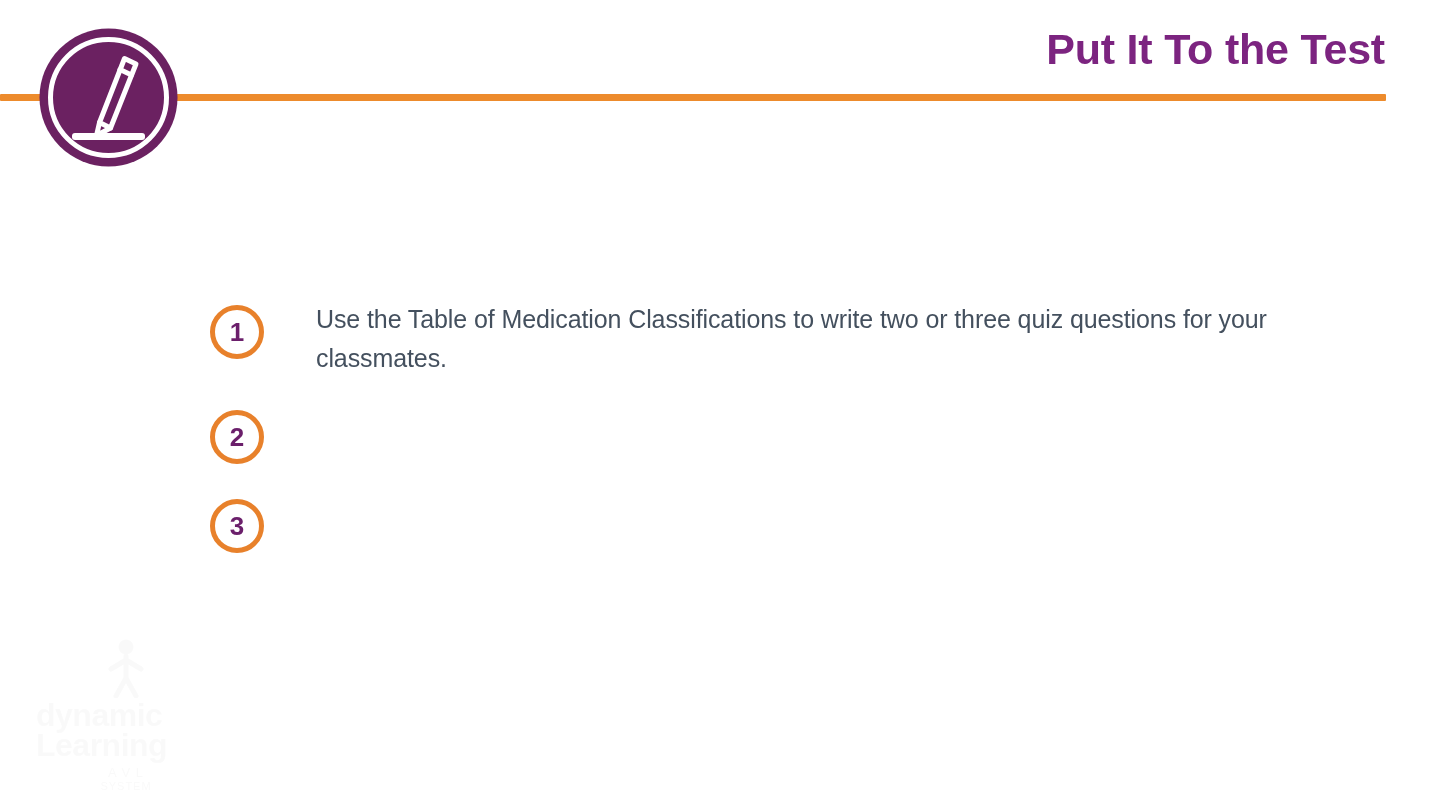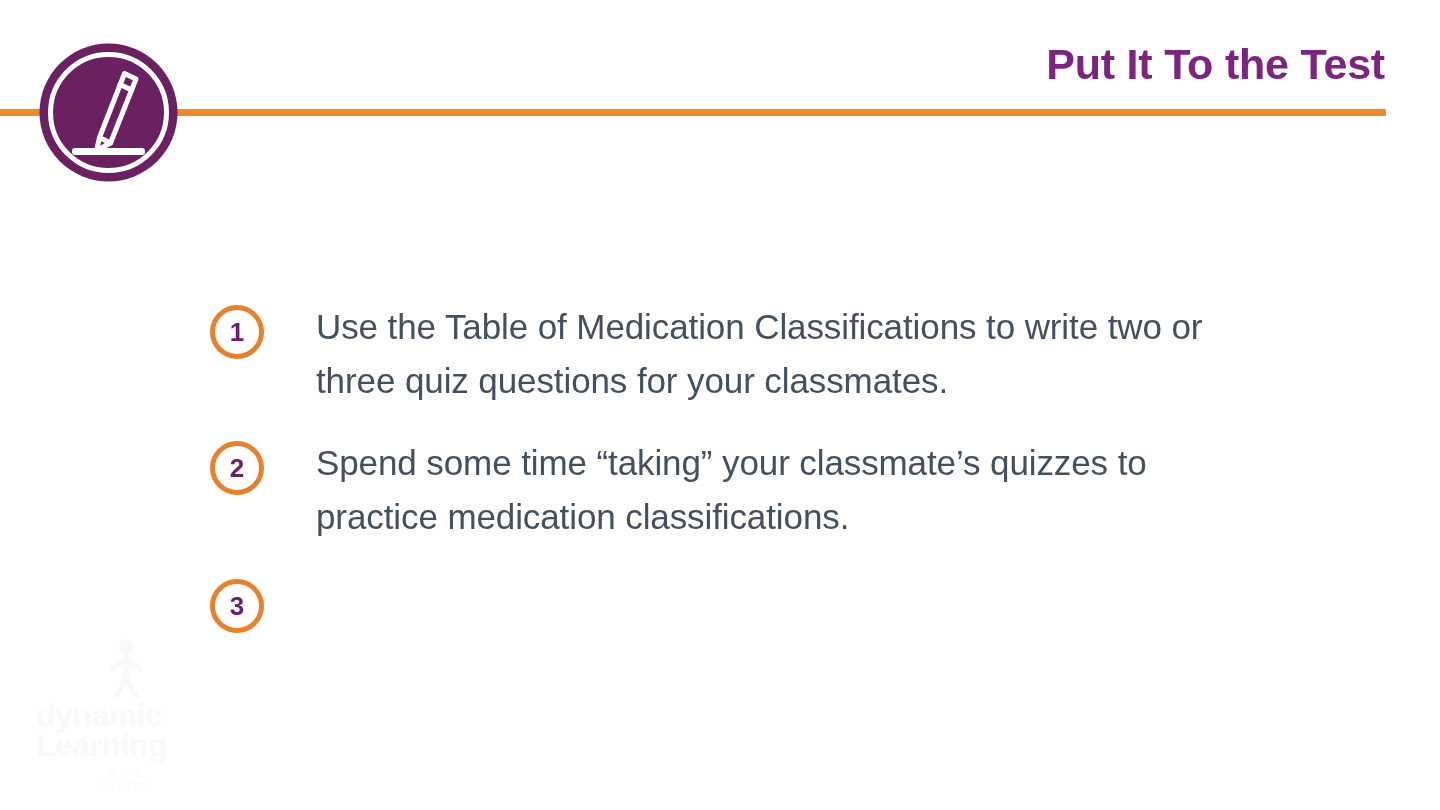--- a/index.html
+++ b/index.html
@@ -13,21 +13,21 @@
     position: relative;
     overflow: hidden;
     font-family: "Liberation Sans", sans-serif;
     -webkit-font-smoothing: antialiased;
   }
 
   
   #header-band {
     position: absolute;
     left: 0; top: 0;
-    width: 1440px; height: 200px; margin-top: 15px;
+    width: 1440px; height: 200px;
   }
 
   #header-rule {
     position: absolute;
     left: 0;
     top: 94px;
     width: 1386px;
     height: 7px;
     background: #ED8B2C;
     border-radius: 1px;
@@ -85,21 +85,21 @@
     font-size: 26px;
     font-weight: bold;
     line-height: 1;
   }
 
   .step-text {
     flex: 1 1 auto;
     margin-left: 52px;
     margin-top: 0;
     color: #44505E;
-    font-size: 35px;
+    font-size: 25px;
     line-height: 1.54;
     letter-spacing: -0.1px;
   }
 
   .step-row.step-1 { margin-bottom: 28px; }
   .step-row.step-2 { margin-bottom: 30px; }
   .step-row.step-3 { margin-bottom: 0; }
 
   
   #watermark {
@@ -160,21 +160,20 @@
 
 <div id="steps-list">
 
   <div class="step-row step-1">
     <div class="step-marker">1</div>
     <div class="step-text">Use the Table of Medication Classifications to write two or three quiz questions for your classmates.</div>
   </div>
 
   <div class="step-row step-2">
     <div class="step-marker">2</div>
-    <div class="step-text">Spend some time “taking” your classmate’s quizzes to practice medication classifications.</div>
   </div>
 
   <div class="step-row step-3">
     <div class="step-marker">3</div>
   </div>
 
 </div>
 
 <div id="watermark">
   <svg class="wm-figure" width="56" height="60" viewBox="0 0 56 60">

